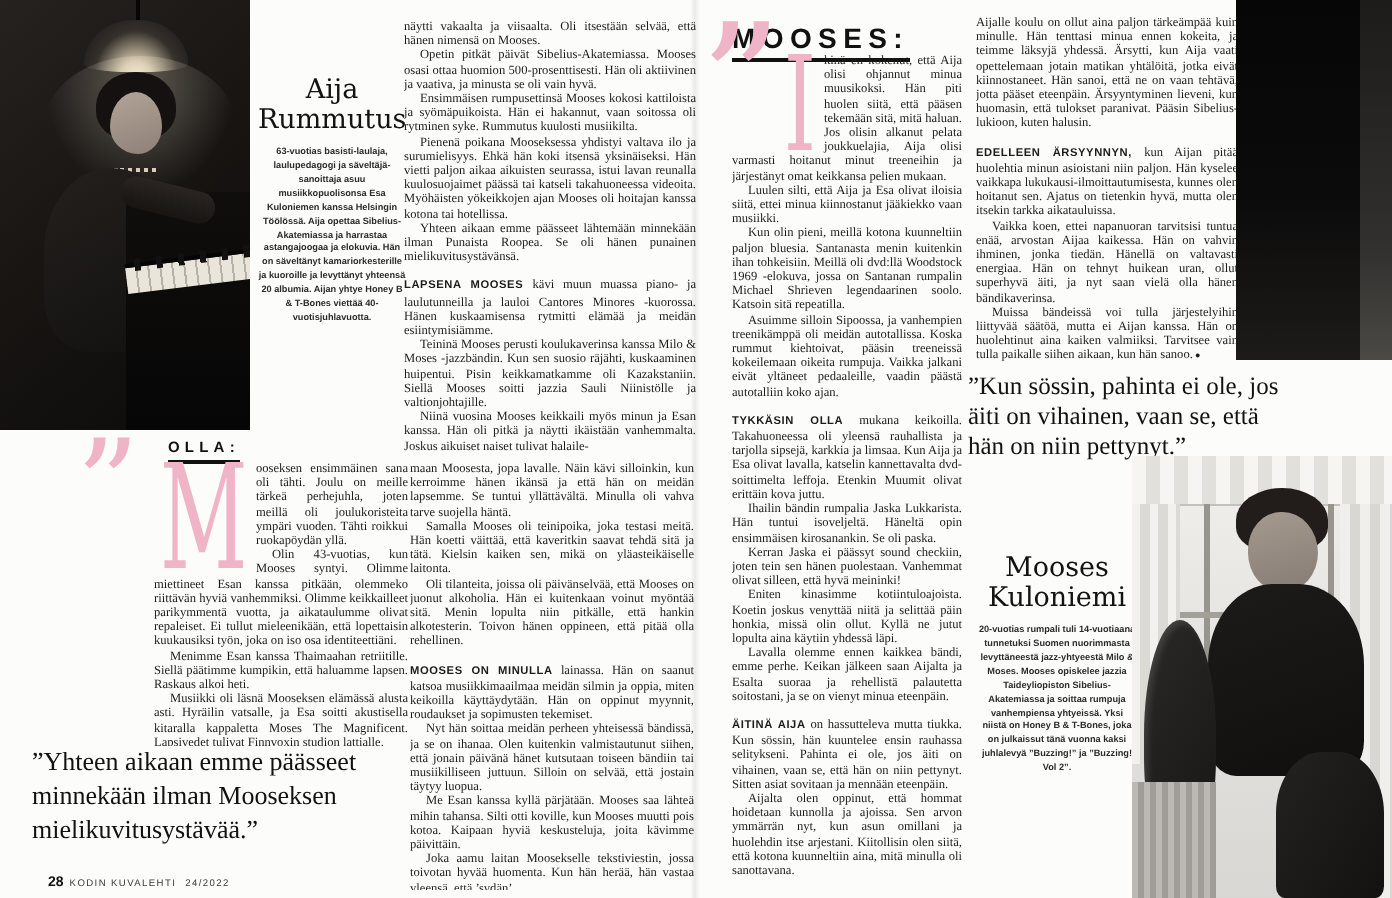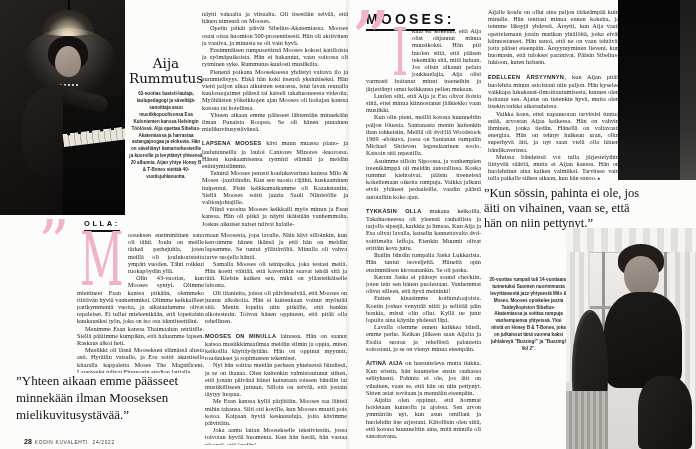--- a/index.html
+++ b/index.html
@@ -62,21 +62,21 @@
 
   
   .kicker{position:absolute;font-family:"Liberation Sans",sans-serif;font-weight:700;color:#111;
     letter-spacing:2.6px;border-bottom:2px solid #111;padding-bottom:2px;}
   .kicker-aija{left:84px;top:219px;font-size:7.5px;}
   .kicker-mooses{left:366px;top:11px;font-size:14px;letter-spacing:3.2px;}
 
   .bio{position:absolute;text-align:center;}
   .bio h2{margin:0 0 6px 0;font-family:"DejaVu Serif",serif;font-weight:400;font-size:13.5px;line-height:1.08;color:#131313;}
   .bio .bio-text{margin:0;font-family:"Liberation Sans",sans-serif;font-weight:700;font-size:4.6px;line-height:1.5;color:#2b2b2b;}
-  .bio-aija{left:129px;top:56px;width:74px;}
+  .bio-aija{left:129px;top:38px;width:74px;}
   .bio-mooses{left:489px;top:277px;width:79px;}
 
   .col{position:absolute;font-size:6.3px;line-height:7.2px;text-align:justify;overflow:hidden;overflow-wrap:break-word;}
   .col p{margin:0;}
   .col p.indent{text-indent:8px;}
   .col p.lead-para{margin-top:7px;}
   .col .lead{font-family:"Liberation Sans",sans-serif;font-weight:700;font-size:5.6px;letter-spacing:.3px;}
   .col .endmark{font-size:4.5px;}
 
   .col1-left{left:77px;top:231px;width:127px;height:142px;}
@@ -212,20 +212,22 @@
           <p>Aijalle koulu on ollut aina paljon tärkeämpää kuin minulle. Hän tenttasi minua ennen kokeita, ja teimme läksyjä yhdessä. Ärsytti, kun Aija vaati opettelemaan jotain matikan yhtälöitä, jotka eivät kiinnostaneet. Hän sanoi, että ne on vaan tehtävä, jotta pääset eteenpäin. Ärsyyntyminen lieveni, kun huomasin, että tulokset paranivat. Pääsin Sibelius-lukioon, kuten halusin.</p>
           <p class="lead-para"><span class="lead">EDELLEEN ÄRSYYNNYN, </span>kun Aijan pitää huolehtia minun asioistani niin paljon. Hän kyselee vaikkapa lukukausi-ilmoittautumisesta, kunnes olen hoitanut sen. Ajatus on tietenkin hyvä, mutta olen itsekin tarkka aikatauluissa.</p>
           <p class="indent">Vaikka koen, ettei napanuoran tarvitsisi tuntua enää, arvostan Aijaa kaikessa. Hän on vahvin ihminen, jonka tiedän. Hänellä on valtavasti energiaa. Hän on tehnyt huikean uran, ollut superhyvä äiti, ja nyt saan vielä olla hänen bändikaverinsa.</p>
           <p class="indent">Muissa bändeissä voi tulla järjestelyihin liittyvää säätöä, mutta ei Aijan kanssa. Hän on huolehtinut aina kaiken valmiiksi. Tarvitsee vain tulla paikalle siihen aikaan, kun hän sanoo.<span class="endmark"> ●</span></p>
         </div>
     </div>
 
     <blockquote class="pullquote pq-right">”Kun sössin, pahinta ei ole, jos äiti on vihainen, vaan se, että hän on niin pettynyt.”</blockquote>
 
     <div class="bio bio-mooses">
+      <h2><span>Mooses</span><br>
+      <span>Kuloniemi</span></h2>
       <p class="bio-text">20-vuotias rumpali tuli 14-vuotiaana tunnetuksi Suomen nuorimmasta levyttäneestä jazz-yhtyeestä Milo &amp; Moses. Mooses opiskelee jazzia Taideyliopiston Sibelius-Akatemiassa ja soittaa rumpuja vanhempiensa yhtyeissä. Yksi niistä on Honey B &amp; T-Bones, joka on julkaissut tänä vuonna kaksi juhlalevyä ”Buzzing!” ja ”Buzzing! Vol 2”.</p>
     </div>
 
     <div class="photo photo-mooses-top">
       <div class="curtain-sliver"></div>
     </div>
 
     <div class="photo photo-mooses">
       <div class="valance"></div>
       <div class="curtain-l"></div>

